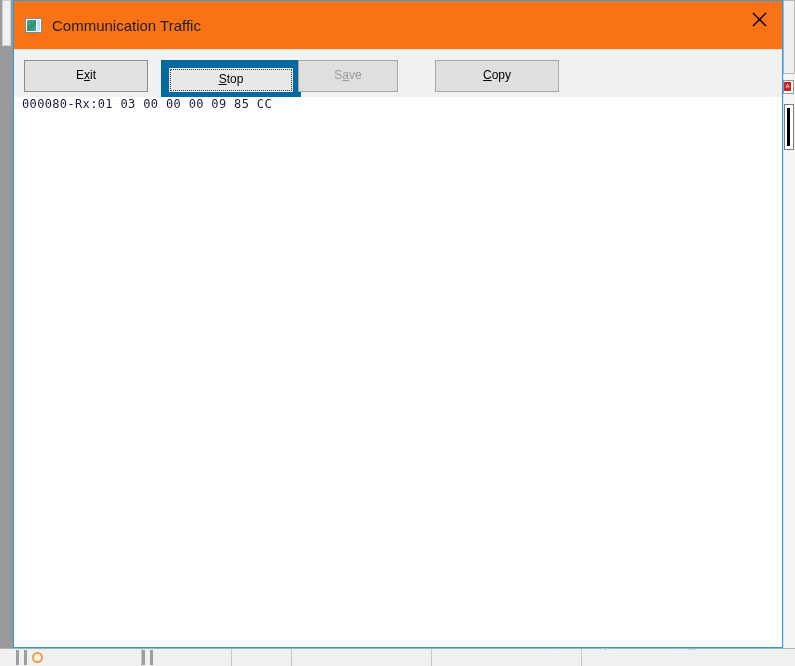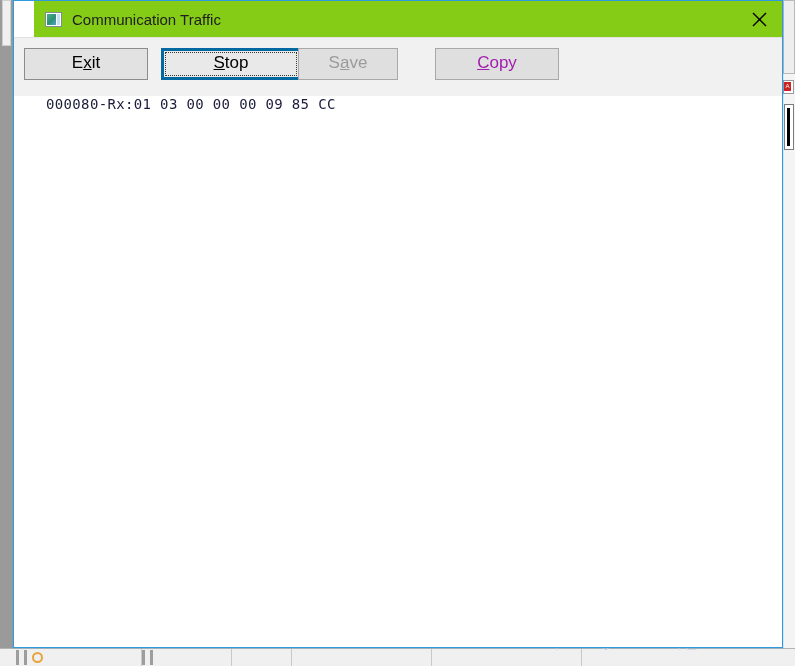--- a/index.html
+++ b/index.html
@@ -160,26 +160,25 @@
     width: 770px;
     height: 648px;
     background: #ffffff;
     border: 1px solid #2f9ae0;
     box-sizing: border-box;
     box-shadow: 0 0 0 1px rgba(47,154,224,0.15);
   }
 
   .titlebar {
     position: relative;
-    height: 36px;
-    background: #84cc16;
+    height: 48px;
+    background: #f97316;
     display: flex;
     align-items: center;
     border-bottom: none;
-    margin-left: 20px;
   }
   .title-icon {
     margin-left: 11px;
     width: 17px;
     height: 15px;
     position: relative;
     flex: 0 0 auto;
     background: #ffffff;
     border: 1px solid #7e8b93;
     box-sizing: border-box;
@@ -224,84 +223,83 @@
     border-top: 1px solid #e2e2e2;
   }
   .btn {
     position: absolute;
     top: 10px;
     height: 32px;
     background: #e2e2e2;
     border: 1px solid #8c8c8c;
     box-sizing: border-box;
     font-family: "Liberation Sans", sans-serif;
-    font-size: 17px;
+    font-size: 12px;
     color: #000000;
     display: flex;
     align-items: center;
     justify-content: center;
     cursor: default;
     user-select: none;
   }
   .btn .lbl { position: relative; top: -1px; }
   .btn u { text-decoration: underline; }
 
   .btn-exit {
     left: 10px;
     width: 124px;
   }
   
   .btn-stop {
     left: 147px;
     width: 140px;
     background: #e9e9e9;
-    border: 3px solid #0369a1;
+    border: 8px solid #0369a1;
     padding: 12px;
   }
   .btn-stop .focus-rect {
     position: absolute;
     left: 1px; top: 1px; right: 1px; bottom: 1px;
     border: 1px dotted #3a3a3a;
     pointer-events: none;
   }
   .btn-save {
     left: 284px;
     width: 100px;
     color: #9b9b9b;
     border-color: #a8a8a8;
     background: #dfdfdf;
   }
   .btn-copy {
     left: 421px;
     width: 124px;
-    color: #a21caf;
+    color: #000000;
     border-color: #a8a8a8;
     background: #dfdfdf;
   }
 
   
   .log-area {
     position: absolute;
     left: 0;
     top: 96px;
     right: 0;
     bottom: 0;
     background: #ffffff;
     overflow: hidden;
     padding: 2px 0 0 0;
   }
   .log-line {
     font-family: "DejaVu Sans Mono", "Liberation Mono", monospace;
-    font-size: 14px;
+    font-size: 12px;
     line-height: 10px;
     color: #1b1b3a;
     white-space: pre;
     padding-left: 8px;
     letter-spacing: 0.35px;
-    margin-left: 24px;
   }
 </style>
 </head>
 <body>
 
 <div id="desktop">
 
   <div class="bg-left-scroll">
     <div class="thumb"></div>
   </div>

